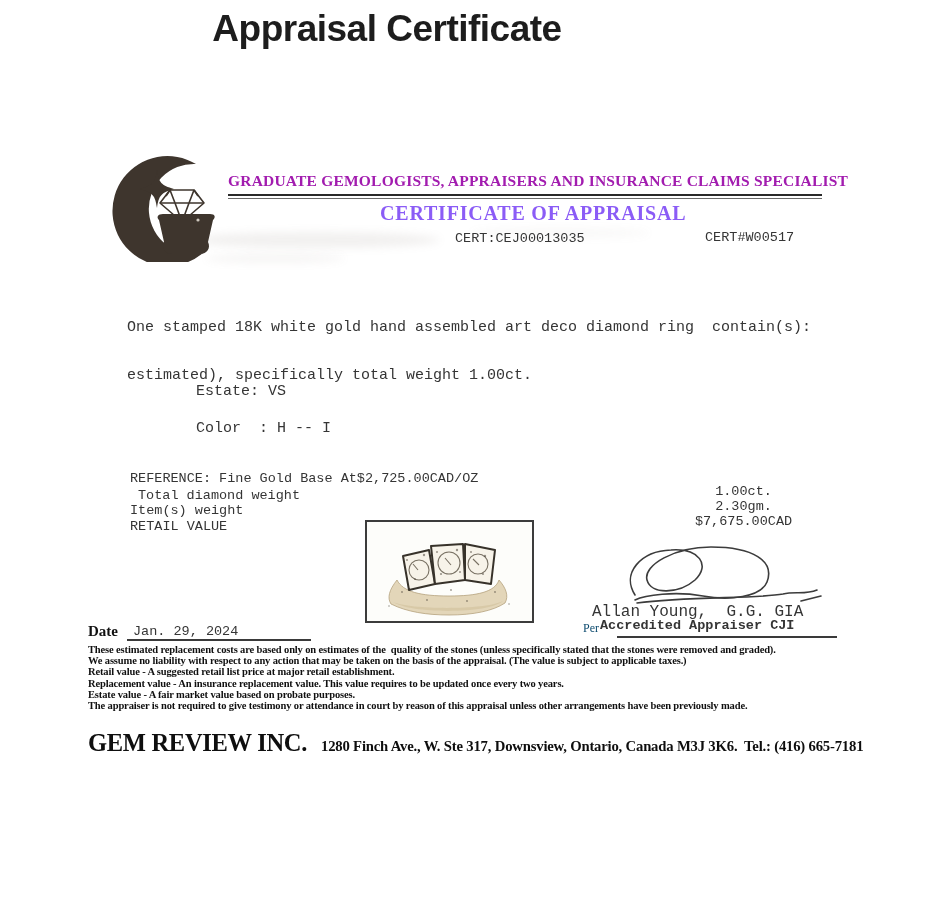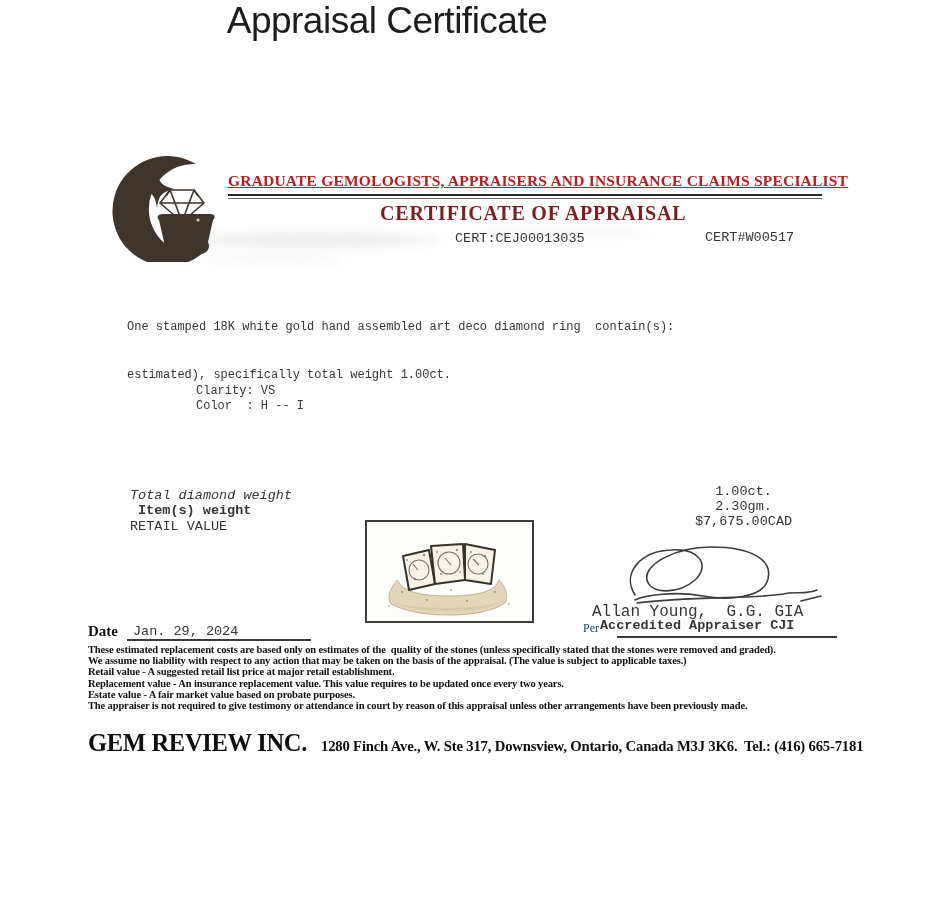--- a/index.html
+++ b/index.html
@@ -2,62 +2,61 @@
 <html><head>
 <meta charset="utf-8">
 <style>
   * { margin:0; padding:0; box-sizing:border-box; }
   html,body { background:#ffffff; }
   .page {
     position:relative; width:950px; height:903px; background:#ffffff;
     overflow:hidden; font-family:"Liberation Serif", serif; color:#222;
   }
   .doc-title {
-    position:absolute; top:0; left:0; width:774px; text-align:center;
-    font-family:"Liberation Sans", sans-serif; font-size:37px; font-weight:400;
+    position:absolute; top:8px; left:0; width:774px; text-align:center;
+    font-family:"Liberation Sans", sans-serif; font-size:37px; font-weight:700;
     letter-spacing:-0.5px; color:#1d1d1d;
   }
   .logo { position:absolute; left:100px; top:150px; width:130px; height:112px; }
   .smudge {
     position:absolute; background:#9a918a; filter:blur(4px); border-radius:50%;
   }
   .s1 { left:190px; top:232px; width:250px; height:16px; opacity:0.13; }
   .s2 { left:205px; top:254px; width:140px; height:9px;  opacity:0.09; }
   .s3 { left:470px; top:228px; width:180px; height:10px; opacity:0.06; }
 
   .cert-header {
     position:absolute; left:228px; top:172px; width:596px;
-    font-size:15.5px; font-weight:700; letter-spacing:0.2px; color:#b91c1c;
+    font-size:15.5px; font-weight:700; letter-spacing:0.2px; color:#a21caf;
     white-space:nowrap;
-    text-decoration:underline;
   }
   .double-rule { position:absolute; left:228px; top:194px; width:594px; }
   .double-rule .r1 { height:2px; background:#2a2a2a; }
   .double-rule .r2 { height:1px; background:#6a6a6a; margin-top:2px; }
 
   .cert-title {
     position:absolute; left:380px; top:202px; width:300px; text-align:center;
-    font-size:20px; font-weight:700; letter-spacing:0.8px; color:#7f1d1d;
+    font-size:20px; font-weight:700; letter-spacing:0.8px; color:#8b5cf6;
     white-space:nowrap;
   }
   .mono { font-family:"Liberation Mono", monospace; color:#353535; white-space:pre; }
   .style-no { position:absolute; left:455px; top:231px; font-size:13.5px; }
   .cert-no  { position:absolute; left:705px; top:230px; font-size:13.5px; }
 
-  .body-line { position:absolute; font-size:12px; line-height:15px; }
+  .body-line { position:absolute; font-size:15px; line-height:15px; }
   .bl1 { left:127px; top:320px; }
   .bl2 { left:127px; top:349px; }
   .bl3 { left:127px; top:368px; }
   .bl4 { left:196px; top:384px; }
-  .bl5 { left:196px; top:399px; }
+  .bl5 { left:196px; top:421px; }
 
   .ref-line { position:absolute; font-size:13.5px; }
   .rf1 { left:130px; top:471px; }
-  .rf2 { left:130px; top:488px;font-style:italic; }
-  .rf3 { left:138px; top:503px;font-weight:bold; }
+  .rf2 { left:138px; top:488px; }
+  .rf3 { left:130px; top:503px; }
   .rf4 { left:130px; top:519px; }
 
   .val-line { position:absolute; font-size:13.5px; text-align:center; width:115px; left:686px; }
   .vl1 { top:484px; }
   .vl2 { top:499px; }
   .vl3 { top:514px; }
 
   .ring-box {
     position:absolute; left:365px; top:520px; width:169px; height:103px;
     border:2px solid #3c3c3c; background:#fdfdfb;
@@ -120,23 +119,24 @@
     <div class="r1"></div>
       <div class="r2"></div>
   </div>
 
   <div class="cert-title">CERTIFICATE OF APPRAISAL</div>
   <div class="mono style-no">CERT:CEJ00013035</div>
   <div class="mono cert-no">CERT#W00517</div>
 
   <div class="mono body-line bl1">One stamped 18K white gold hand assembled art deco diamond ring  contain(s):</div>
   <div class="mono body-line bl3">estimated), specifically total weight 1.00ct.</div>
-  <div class="mono body-line bl4">Clarity: VS</div>
+  <div class="mono body-line bl4">Estate: VS</div>
   <div class="mono body-line bl5">Color  : H -- I</div>
 
+  <div class="mono ref-line rf1">REFERENCE: Fine Gold Base At$2,725.00CAD/OZ</div>
   <div class="mono ref-line rf2">Total diamond weight</div>
   <div class="mono ref-line rf3">Item(s) weight</div>
   <div class="mono ref-line rf4">RETAIL VALUE</div>
 
   <div class="mono val-line vl1">1.00ct.</div>
   <div class="mono val-line vl2">2.30gm.</div>
   <div class="mono val-line vl3">$7,675.00CAD</div>
 
   <div class="ring-box">
     <svg width="165" height="99" viewBox="0 0 165 99">

